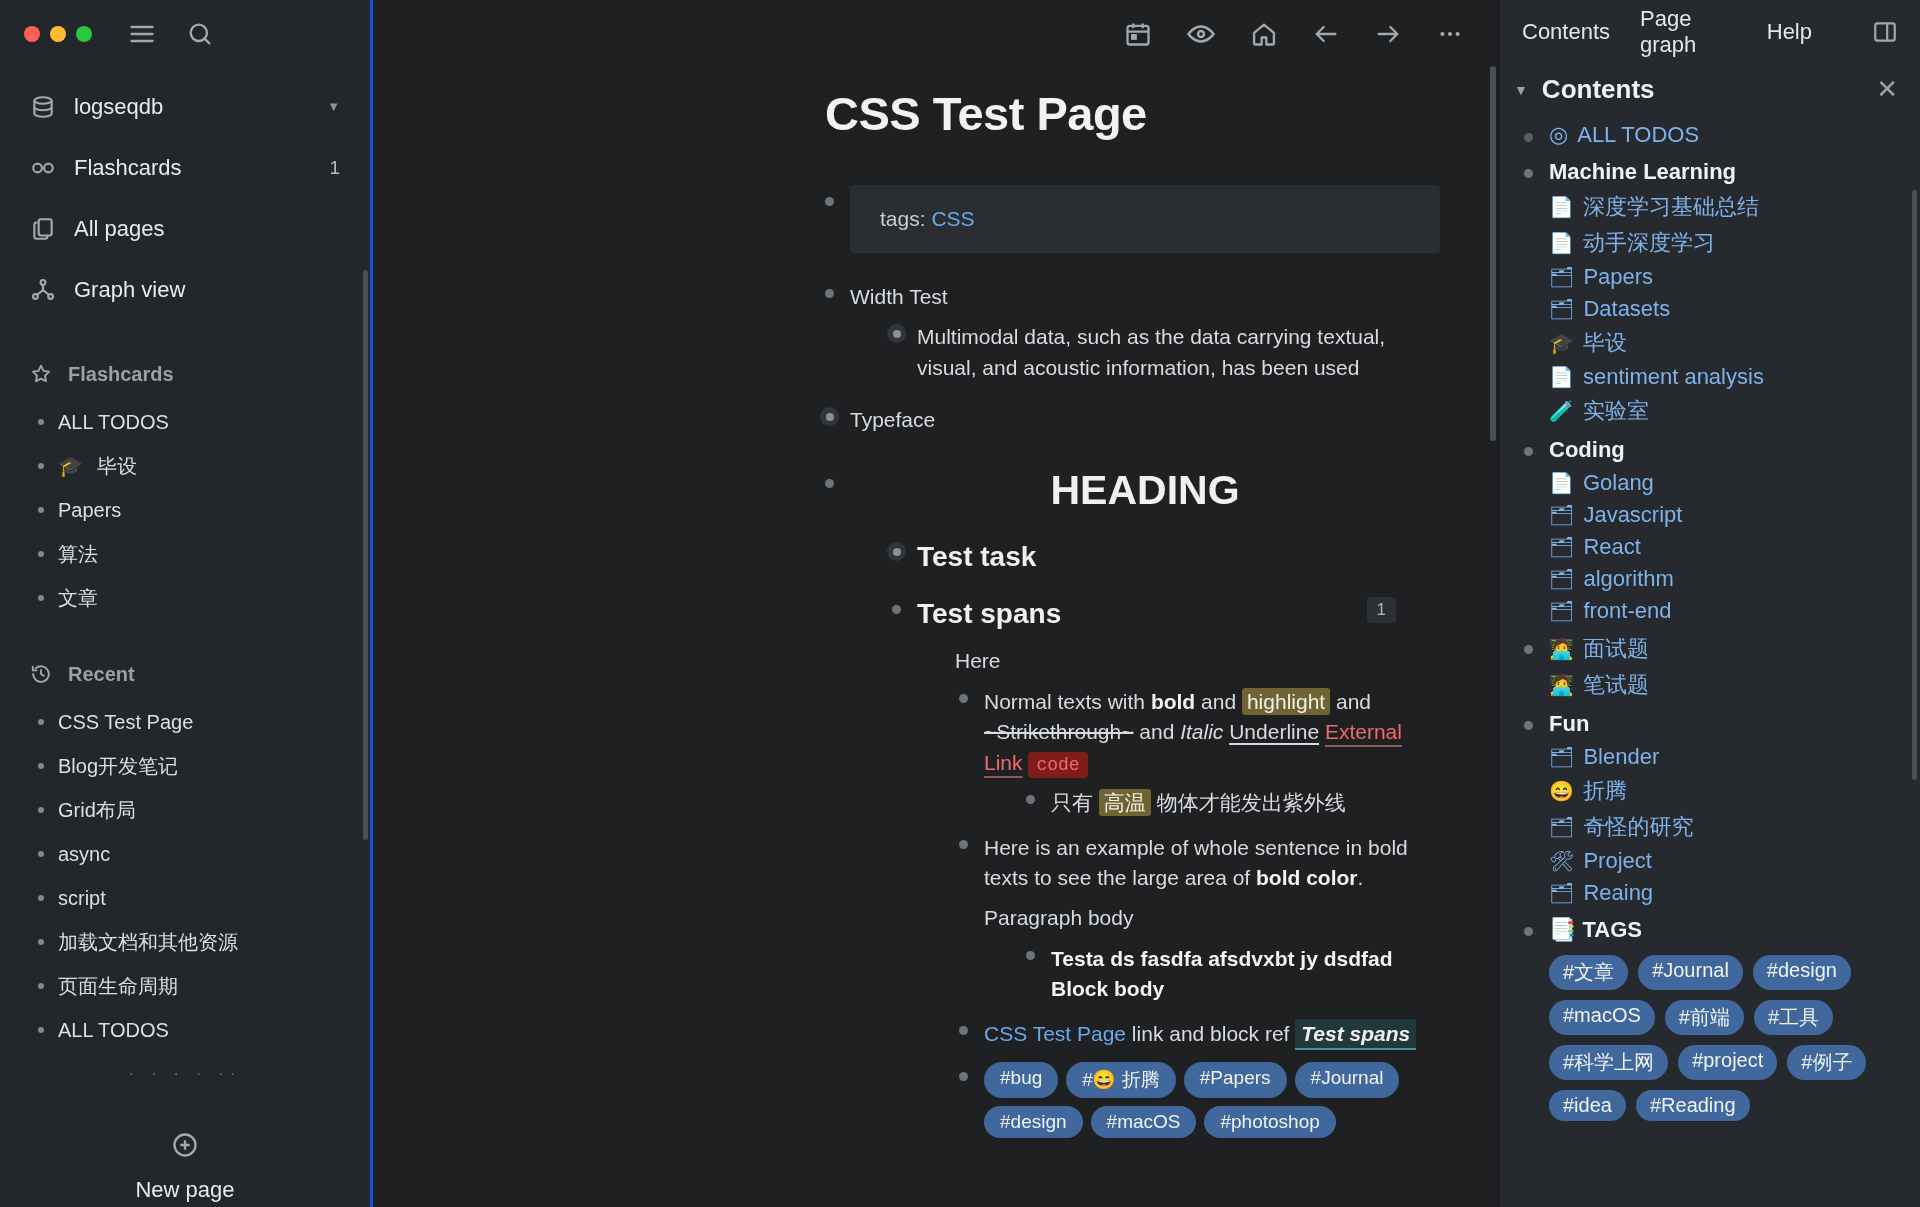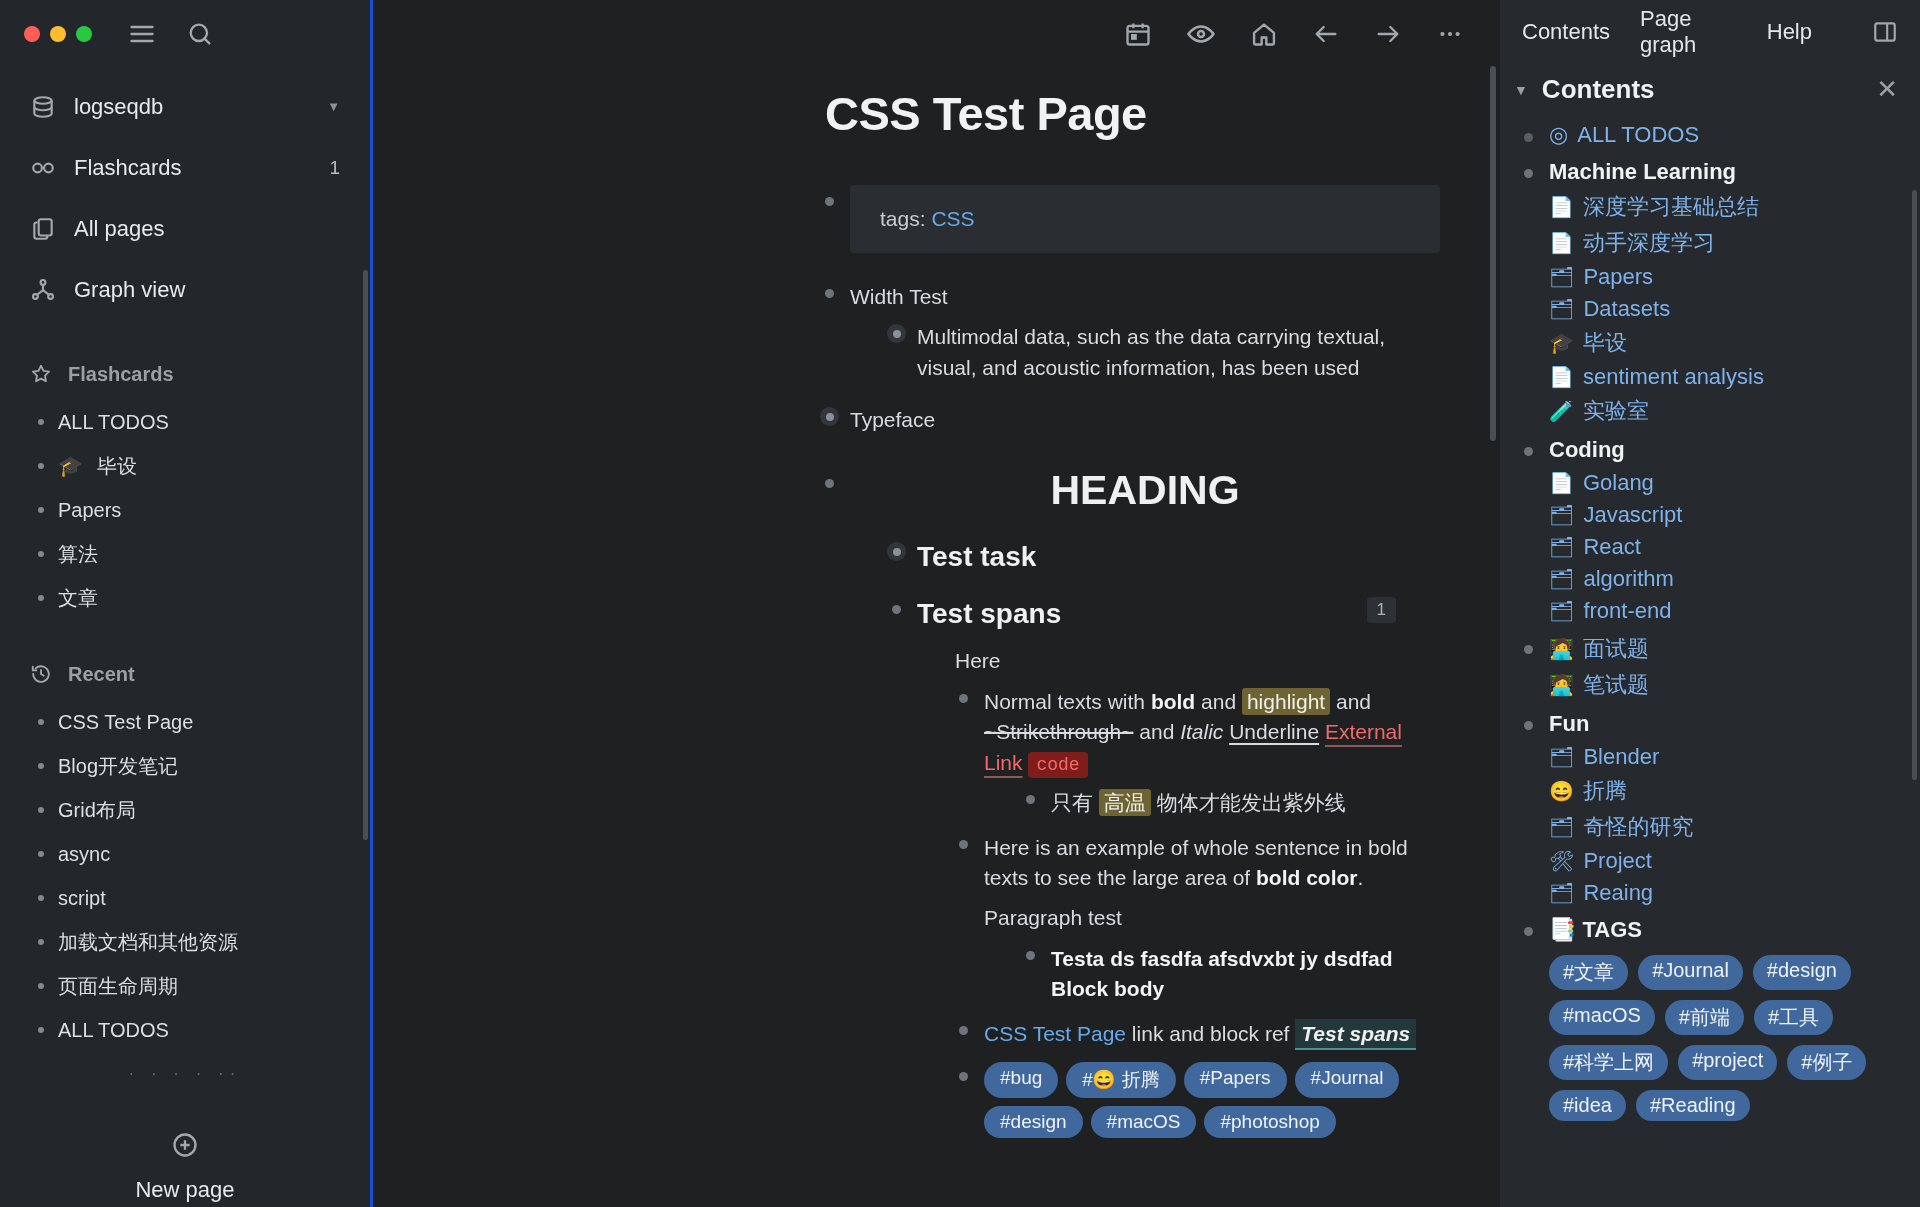--- a/index.html
+++ b/index.html
@@ -471,21 +471,21 @@
                         <div class="txt"><span>只有 </span><span class="hl">高温</span><span> 物体才能发出紫外线</span></div>
                       </div>
                     </div>
                   </div>
                 </div>
 
                 <div class="blk indent2">
                   <span class="bullet"></span>
                   <div class="blk-body">
                     <div class="txt" style="max-width:700px"><span>Here is an example of whole sentence in bold texts to see the large area of </span><b>bold color</b><span>.</span></div>
-                    <div class="txt">Paragraph test</div>
+                    <div class="txt">Paragraph body</div>
                     <div class="blk indent2">
                       <span class="bullet"></span>
                       <div class="blk-body">
                         <div class="txt" style="font-weight:700;color:#f2f4f6">Testa ds fasdfa afsdvxbt jy dsdfad Block body</div>
                       </div>
                     </div>
                   </div>
                 </div>
 
                 <div class="blk indent2">

